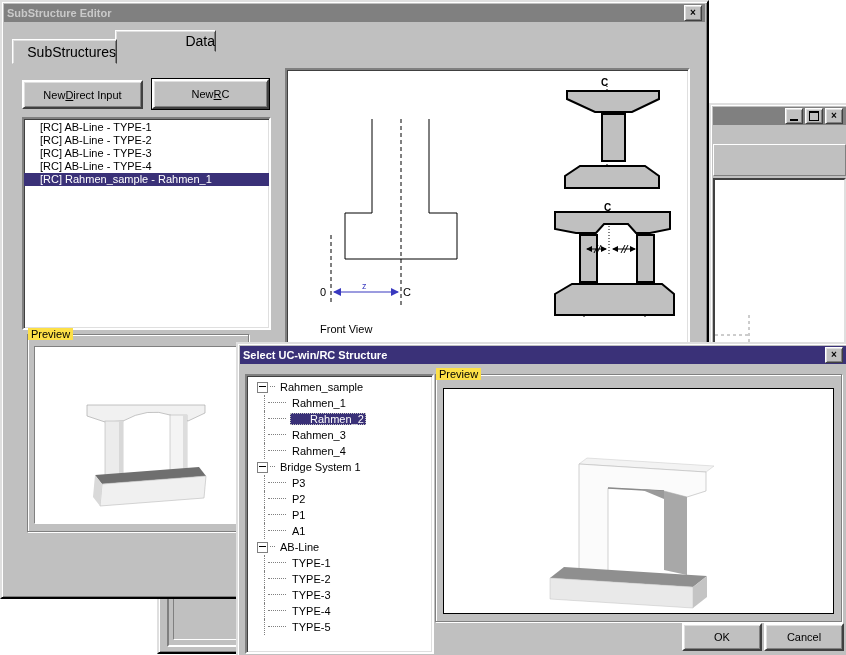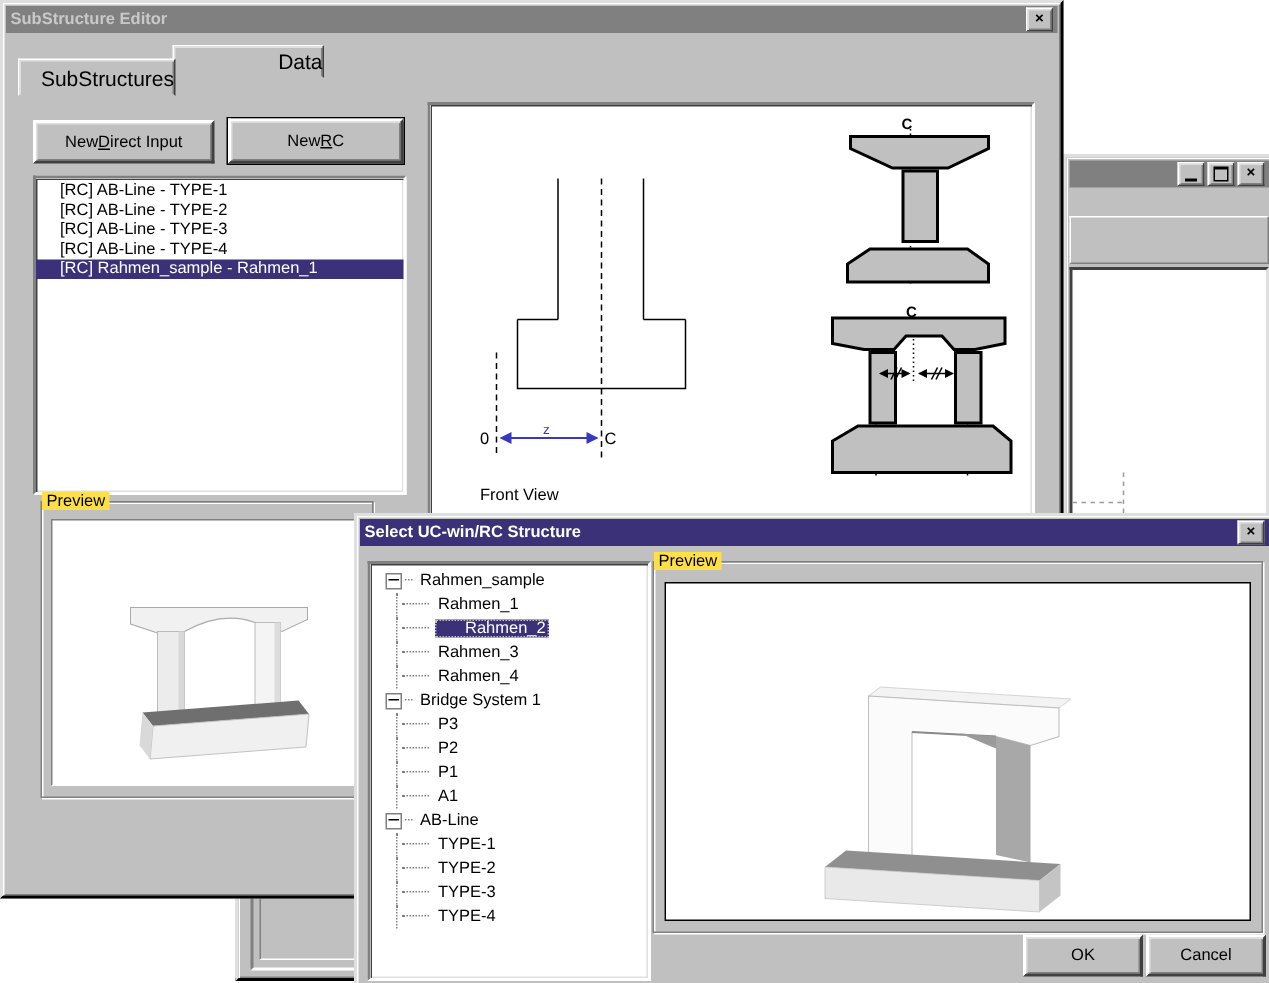--- a/index.html
+++ b/index.html
@@ -268,20 +268,25 @@
     <div class="tree-row child-row">
         <span class="vconn"></span>
         <span class="hconn"></span>
         <span class="tree-label">TYPE-3</span>
       </div>
     <div class="tree-row child-row">
         <span class="vconn"></span>
         <span class="hconn"></span>
         <span class="tree-label">TYPE-4</span>
       </div>
+    <div class="tree-row child-row">
+        <span class="vconn"></span>
+        <span class="hconn"></span>
+        <span class="tree-label">TYPE-5</span>
+      </div>
   </div>
 
   <div class="groupbox" style="left:197px;top:30px;width:405px;height:246px;">
     <span class="gb-label">Preview</span>
     <div class="abs" style="left:7px;top:13px;width:389px;height:224px;background:#fff;border:1px solid #000;">
       <svg width="387" height="222">
         <polygon points="135,75 262,83 270,77 143,69" fill="#f3f3f3" stroke="#c8c8c8" stroke-width="0.5"></polygon>
         <polygon points="135,75 262,83 262,102 243,108 220,102 164,99 164,183 135,181" fill="#fbfbfb" stroke="#bdbdbd" stroke-width="0.7"></polygon>
         <line x1="164" y1="99" x2="220" y2="102" stroke="#8a8a8a" stroke-width="1.5"></line>
         <polygon points="196,100 220,102 220,110" fill="#9a9a9a"></polygon>

